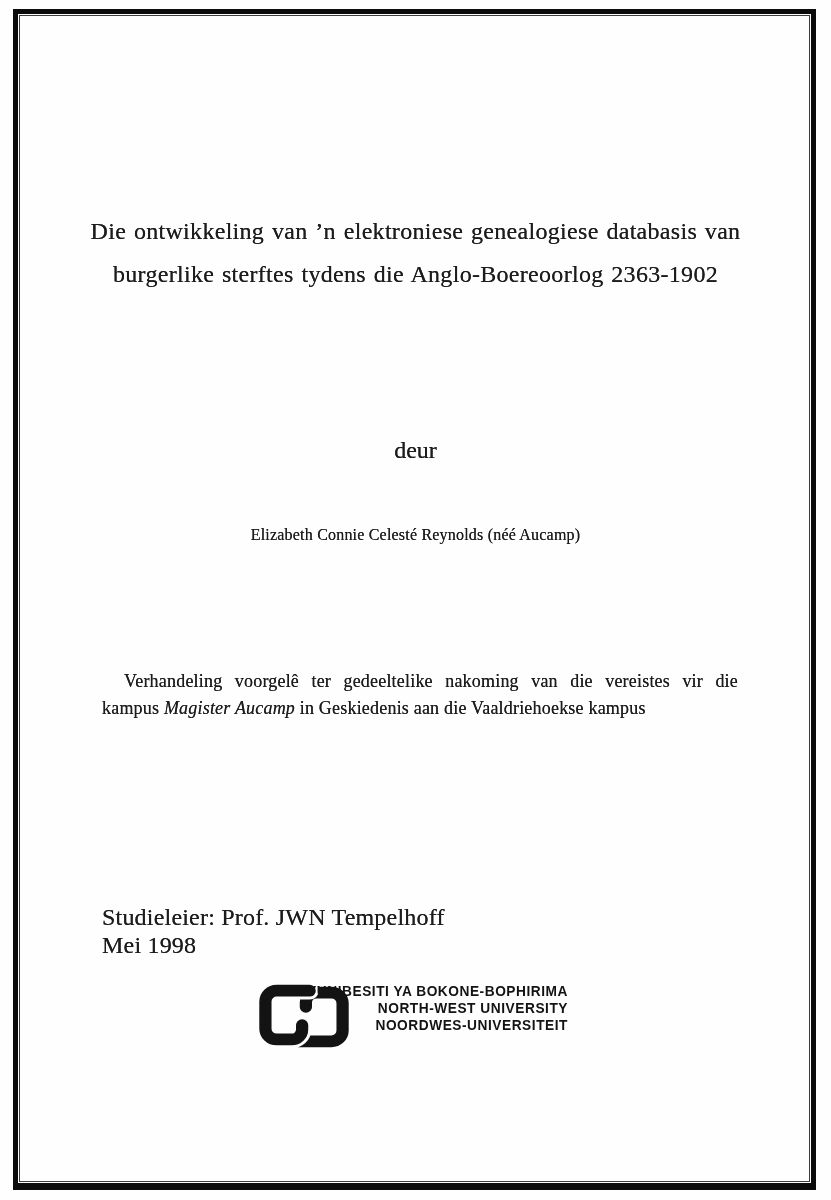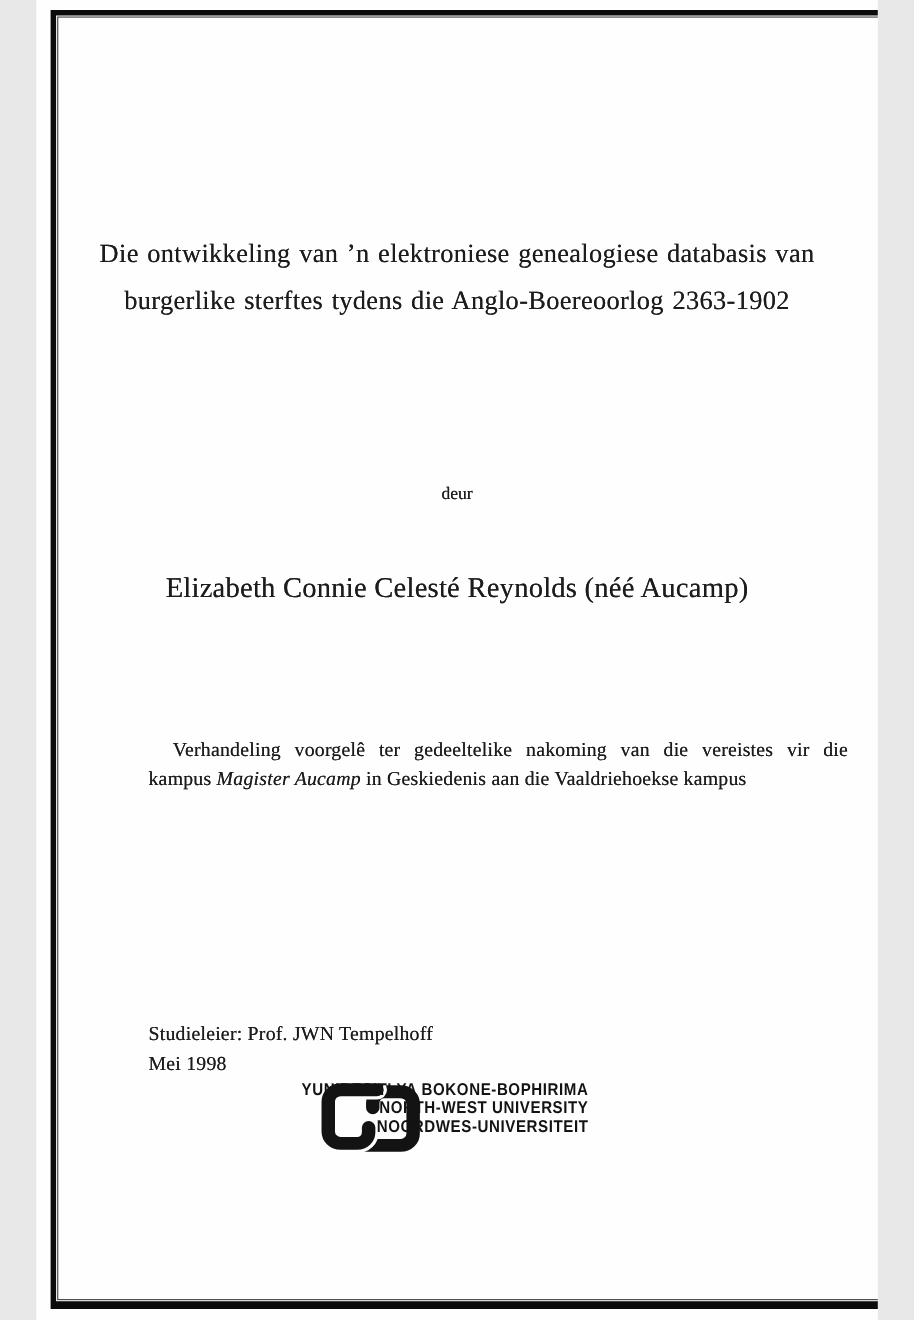--- a/index.html
+++ b/index.html
@@ -1,18 +1,18 @@
 <!DOCTYPE html>
 <html><head>
 <meta charset="utf-8">
 <style>
   html, body { margin: 0; padding: 0; background: #e8e8e8; }
   .page {
     position: relative;
-    width: 765px;
+    width: 831px;
     height: 1200px;
     margin: 0 auto;
     background: #fefefe;
     overflow: hidden;
     font-family: "Liberation Serif", "DejaVu Serif", serif;
     color: #1c1c1c;
   }
   
   .frame {
     position: absolute;
@@ -33,51 +33,51 @@
     font-size: 24px;
     line-height: 43px;
     letter-spacing: 0.3px;
     word-spacing: 1.5px;
     text-shadow: 0 0 0.4px rgba(20,20,20,0.85);
   }
   .deur {
     position: absolute;
     left: 0; right: 0; top: 436px;
     text-align: center;
-    font-size: 16px;
+    font-size: 24px;
     line-height: 28px;
     text-shadow: 0 0 0.4px rgba(20,20,20,0.85);
   }
   .author {
     position: absolute;
     left: 0; right: 0; top: 520px;
     text-align: center;
-    font-size: 26px;
+    font-size: 16px;
     line-height: 30px;
     letter-spacing: 0.2px;
     text-shadow: 0 0 0.4px rgba(20,20,20,0.85);
   }
   .submission {
     position: absolute;
     left: 102px; top: 668px;
     width: 636px;
     font-size: 18px;
     line-height: 27px;
     letter-spacing: 0.2px;
     text-shadow: 0 0 0.4px rgba(20,20,20,0.85);
   }
   .submission .justified {
     text-align: justify;
     text-align-last: justify;
     margin-left: 22px;
   }
   .supervisor {
     position: absolute;
-    left: 102px; top: 925px;
-    font-size: 18px;
+    left: 102px; top: 903px;
+    font-size: 24px;
     line-height: 28px;
     letter-spacing: 0.2px;
     text-shadow: 0 0 0.4px rgba(20,20,20,0.85);
   }
   .logo-mark {
     position: absolute;
     left: 256px; top: 979px;
     width: 96px; height: 74px;
   }
   .logo-text {

